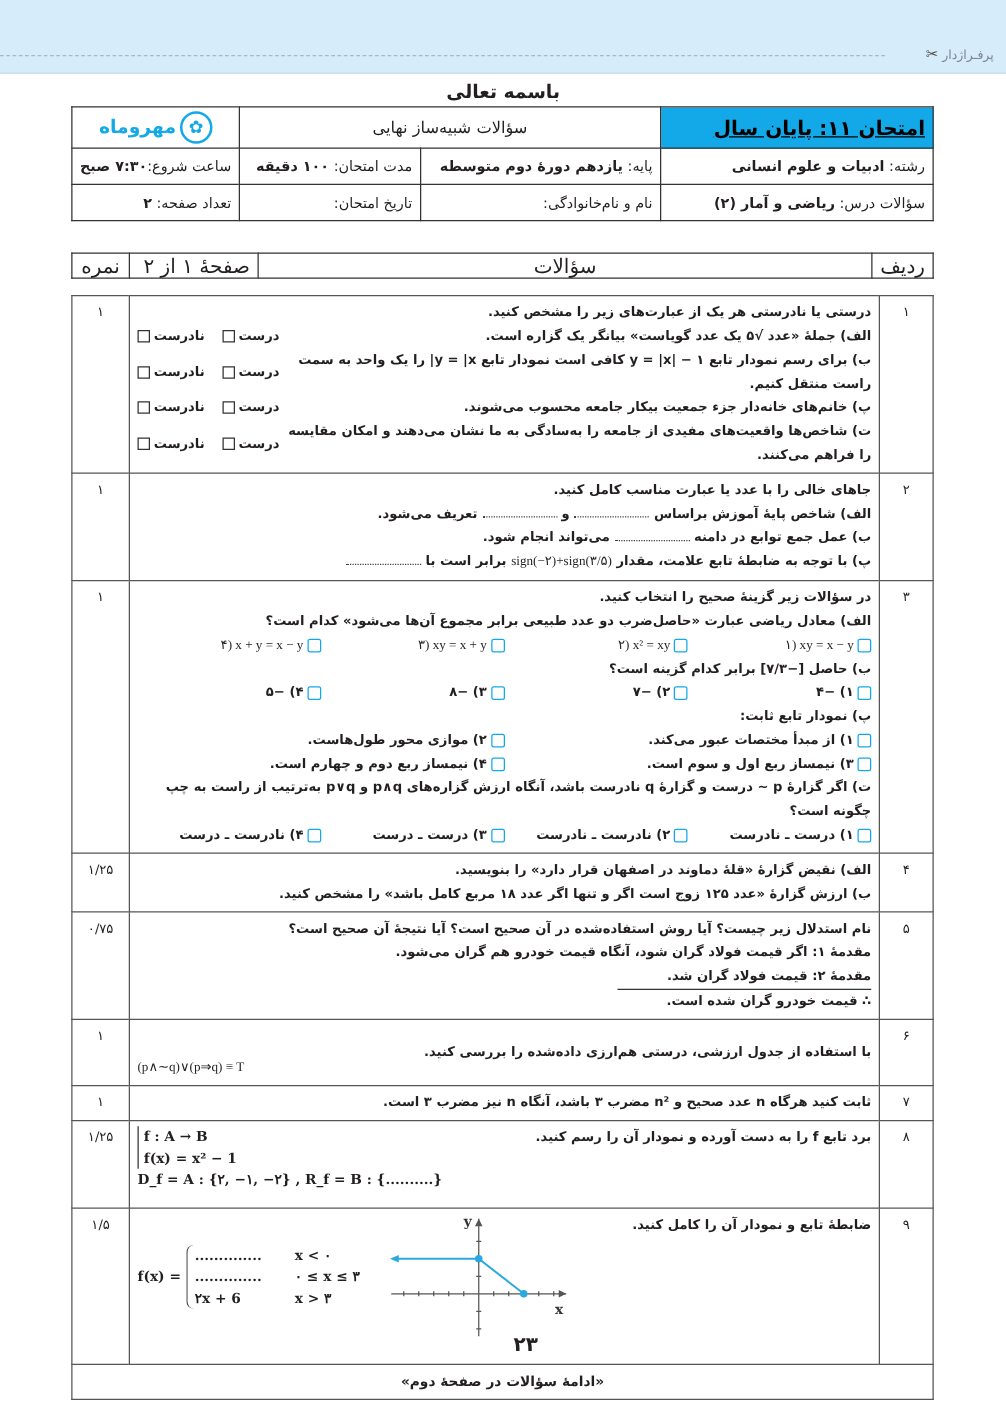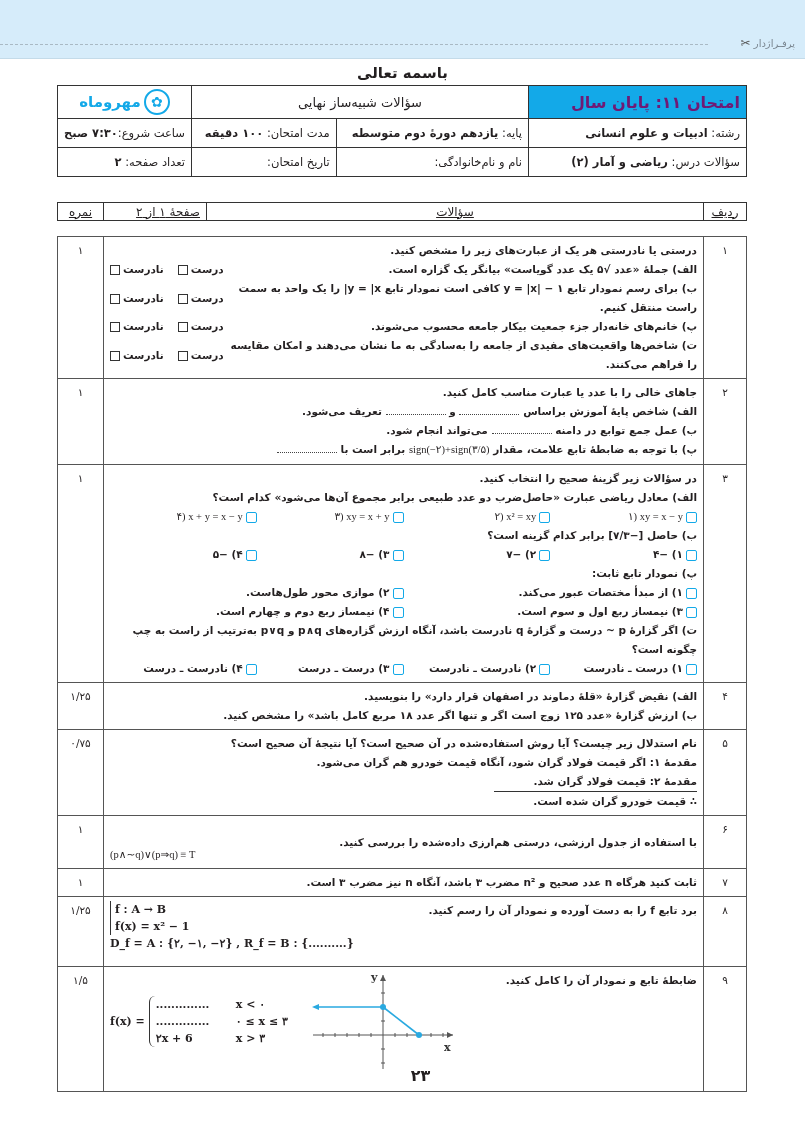--- a/index.html
+++ b/index.html
@@ -5,27 +5,27 @@
   html,body{margin:0;padding:0;}
   body{width:805px;height:1138px;background:#fff;font-family:"DejaVu Sans","Liberation Sans",sans-serif;color:#231f20;position:relative;overflow:hidden;direction:rtl;}
   .topband{position:absolute;left:0;top:0;width:805px;height:58px;background:#d6ecfa;border-bottom:1px solid #c4dbe9;}
   .cutline{position:absolute;left:0;top:44px;width:708px;border-top:1px dashed #a9b9c4;}
   .cuttext{position:absolute;right:10px;top:36px;font-size:10px;color:#7b8791;direction:rtl;text-align:center;}
   .scissors{display:inline-block;margin-left:3px;color:#555;font-size:12px;}
   .bismillah{position:absolute;left:0;right:0;top:64px;text-align:center;font-size:15px;font-weight:bold;}
   table{border-collapse:collapse;}
   .hdr{position:absolute;left:57px;top:85px;width:690px;direction:rtl;}
   .hdr td{border:1px solid #333;font-size:11.5px;padding:0 6px;height:28px;white-space:nowrap;}
-  .hdr td.title{background:#13a9e8;color:#701a75;font-size:16px;font-weight:bold;height:32px;}
+  .hdr td.title{background:#13a9e8;color:#000000;font-size:16px;font-weight:bold;height:32px;text-decoration:underline;}
   .hdr td.sub{text-align:center;font-size:13px;}
   .hdr td.logo{text-align:center;color:#13a9e8;font-weight:bold;font-size:15px;}
   .logo-circle{display:inline-block;width:22px;height:22px;border-radius:50%;border:2px solid #13a9e8;color:#13a9e8;font-size:14px;line-height:22px;text-align:center;vertical-align:middle;margin-left:3px;}
   b{font-weight:bold;}
   .colhdr{position:absolute;left:57px;top:202px;width:690px;direction:rtl;}
-  .colhdr td{border:1px solid #333;font-size:12px;height:17px;padding:0 6px;text-decoration:underline;}
+  .colhdr td{border:1px solid #333;font-size:16px;height:17px;padding:0 6px;}
   .main{position:absolute;left:57px;top:236px;width:690px;direction:rtl;}
   .main td{border:1px solid #555;vertical-align:top;font-size:10.5px;padding:4px 6px;line-height:19px;}
   .main td.num{width:30px;text-align:center;}
   .main td.score{width:33px;text-align:center;direction:ltr;}
   .q{font-weight:bold;}
   .row{display:flex;justify-content:space-between;align-items:center;}
   .tf{display:flex;gap:14px;direction:rtl;white-space:nowrap;}
   .box{display:inline-block;width:8px;height:8px;border:1px solid #333;vertical-align:middle;margin-right:3px;}
   .cbox{display:inline-block;width:9px;height:9px;border:1.5px solid #13a9e8;border-radius:2px;vertical-align:middle;margin-left:3px;}
   .opts{display:flex;direction:rtl;}
@@ -271,16 +271,19 @@
             <circle cx="75" cy="36" r="3" fill="#29a9e0"></circle>
             <circle cx="111" cy="64" r="3" fill="#29a9e0"></circle>
             <text x="136" y="80" font-size="11" font-family="DejaVu Serif, serif" fill="#333">x</text>
             <text x="63" y="10" font-size="11" font-family="DejaVu Serif, serif" fill="#333">y</text>
           </svg>
         </div>
       </div>
     </td>
     <td class="score">۱/۵</td>
   </tr>
+  <tr class="footer-row">
+    <td colspan="3">«ادامهٔ سؤالات در صفحهٔ دوم»</td>
+  </tr>
 </tbody>
   </table>
 
 <div class="pagenum">۲۳</div>
 
 </body></html>

